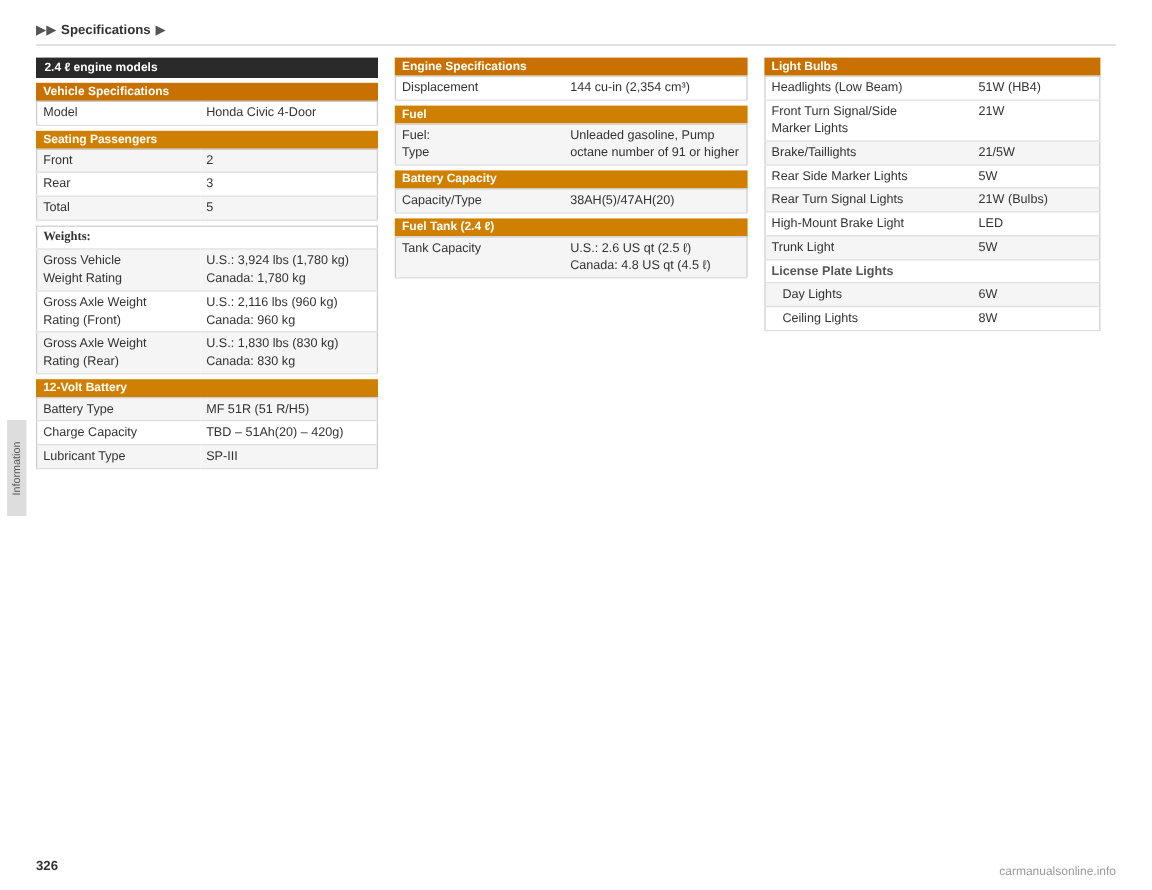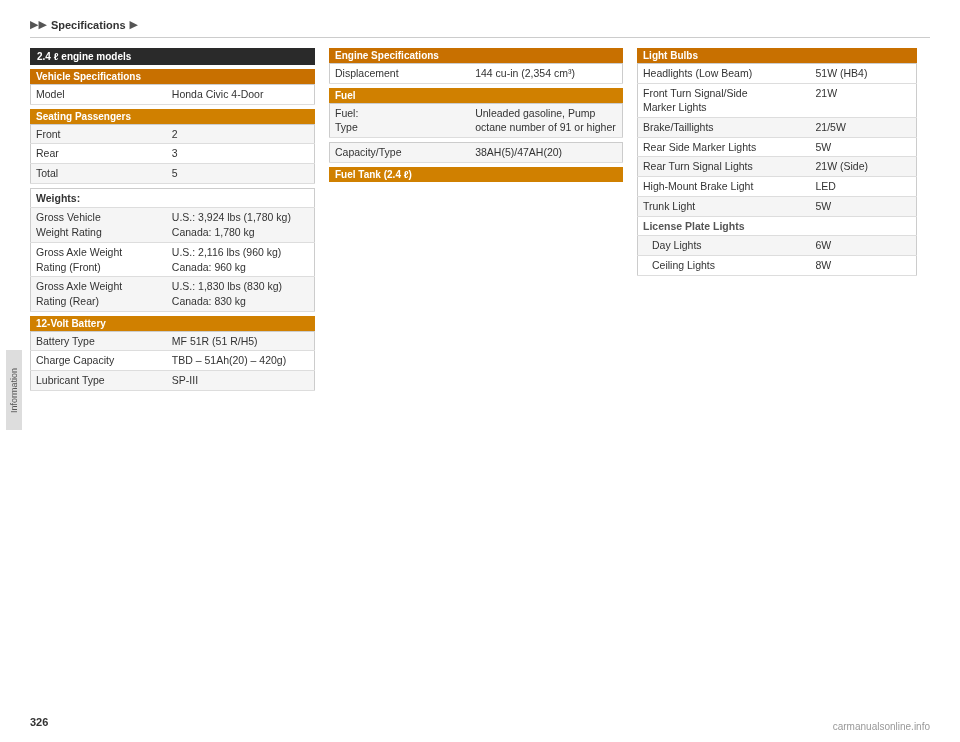--- a/index.html
+++ b/index.html
@@ -204,21 +204,21 @@
             <td>5</td>
           </tr>
         </tbody>
           </table>
       </div>
 
       <div class="section-block">
         <table class="spec-table bordered-table">
           <tbody>
               <tr class="row-white">
-            <td style="font-weight:bold;">Weights:</td>
+            <td style="font-weight:bold;font-family:Liberation Serif, serif;">Weights:</td>
             <td></td>
           </tr>
           <tr class="row-light">
             <td>Gross Vehicle<br>Weight Rating</td>
             <td>U.S.: 3,924 lbs (1,780 kg)<br>Canada: 1,780 kg</td>
           </tr>
           <tr class="row-white">
             <td>Gross Axle Weight<br>Rating (Front)</td>
             <td>U.S.: 2,116 lbs (960 kg)<br>Canada: 960 kg</td>
           </tr>
@@ -273,32 +273,41 @@
           <tbody>
               <tr class="row-light">
             <td style="vertical-align:top;">Fuel:<br>Type</td>
             <td>Unleaded gasoline, Pump octane number of 91 or higher</td>
           </tr>
         </tbody>
           </table>
       </div>
 
       <div class="section-block">
+        <div class="amber-section">Battery Capacity</div>
         <table class="spec-table bordered-table">
           <tbody>
               <tr class="row-light">
             <td>Capacity/Type</td>
             <td>38AH(5)/47AH(20)</td>
           </tr>
         </tbody>
           </table>
       </div>
 
       <div class="section-block">
         <div class="amber-section">Fuel Tank (2.4 ℓ)</div>
+        <table class="spec-table bordered-table">
+          <tbody>
+              <tr class="row-light">
+            <td>Tank Capacity</td>
+            <td>U.S.: 2.6 US qt (2.5 ℓ)<br>Canada: 4.8 US qt (4.5 ℓ)</td>
+          </tr>
+        </tbody>
+          </table>
       </div>
 
     </div>
 
     <div class="col-right">
 
       <div class="section-block">
         <div class="orange-section">Light Bulbs</div>
         <table class="spec-table bordered-table">
           <tbody>
@@ -313,21 +322,21 @@
           <tr class="row-light">
             <td>Brake/Taillights</td>
             <td>21/5W</td>
           </tr>
           <tr class="row-white">
             <td>Rear Side Marker Lights</td>
             <td>5W</td>
           </tr>
           <tr class="row-light">
             <td>Rear Turn Signal Lights</td>
-            <td>21W (Side)</td>
+            <td>21W (Bulbs)</td>
           </tr>
           <tr class="row-white">
             <td>High-Mount Brake Light</td>
             <td>LED</td>
           </tr>
           <tr class="row-light">
             <td>Trunk Light</td>
             <td>5W</td>
           </tr>
           <tr class="row-white">

